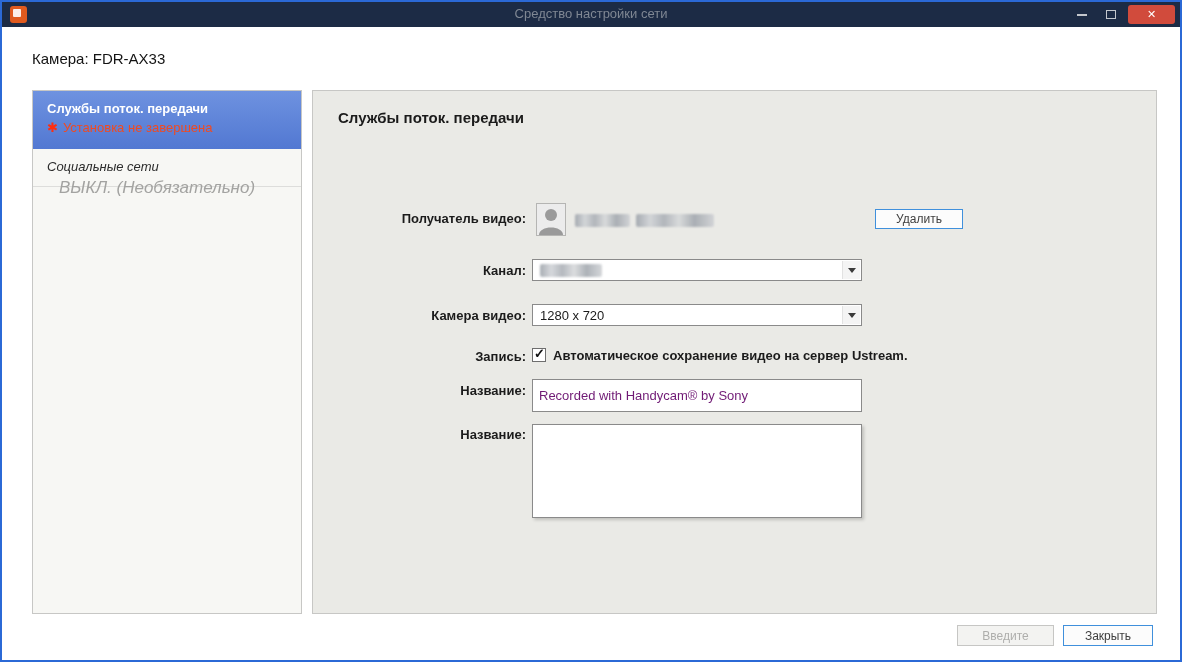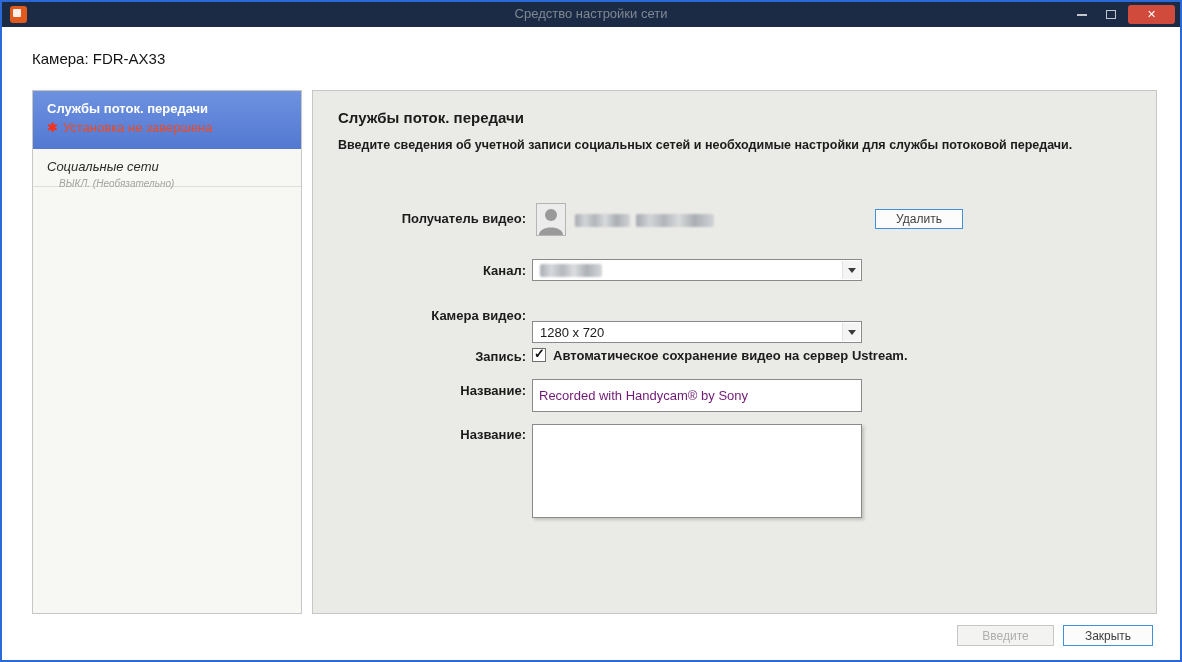--- a/index.html
+++ b/index.html
@@ -56,21 +56,21 @@
   }
   .side-item.selected .side-label { color:#ffffff; font-weight:bold; font-size:13px; }
   .side-status-error {
     margin-top:4px; font-size:13px; color:#f04a21; display:flex; align-items:center;
   }
   .status-asterisk { font-size:13px; margin-right:5px; color:#ff2d0e; }
   .side-item.normal {
     height:38px; padding:10px 0 0 14px; border-bottom:1px solid #dddddb;font-style:italic;
   }
   .side-item.normal .side-label { color:#2b2b2b; font-size:13px; }
-  .side-status-off { margin-top:4px; margin-left:12px; font-size:10px; color:#a3a3a1; }
+  .side-status-off { margin-top:4px; margin-left:12px; font-size:17px; color:#a3a3a1; }
 
   
   .main-panel {
     position:absolute; left:310px; top:88px; width:845px; height:524px;
     background:#eaeae6; border:1px solid #c7c7c5;
   }
   .main-title {
     position:absolute; left:25px; top:18px;
     font-size:15px; font-weight:bold; color:#1b1b1b;
   }
@@ -196,21 +196,20 @@
       </div>
     </div>
     <div class="side-item normal">
       <div class="side-label">Социальные сети</div>
       <div class="side-status-off">ВЫКЛ. (Необязательно)</div>
     </div>
   </div>
 
   <div class="main-panel">
     <div class="main-title">Службы поток. передачи</div>
-    <div class="main-desc">Введите сведения об учетной записи социальных сетей и необходимые настройки для службы потоковой передачи.</div>
 
     <div class="form-label" style="top:120px;">Получатель видео:</div>
     <div class="avatar">
       <svg width="28" height="31" viewBox="0 0 28 31">
         <circle cx="14" cy="11" r="6" fill="#9a9a9a"></circle>
         <path d="M2 31 C2 21 26 21 26 31 Z" fill="#9a9a9a"></path>
       </svg>
     </div>
     <div class="redacted redact-name-1"></div>
     <div class="redacted redact-name-2"></div>
@@ -218,21 +217,21 @@
 
     <div class="form-label" style="top:172px;">Канал:</div>
     <div class="combo" style="top:168px;">
       <div class="redacted redact-channel"></div>
       <div class="dd-btn">
         <span class="chev"></span>
       </div>
     </div>
 
     <div class="form-label" style="top:217px;">Камера видео:</div>
-    <div class="combo" style="top:230px;padding-left:19px;">
+    <div class="combo" style="top:213px;padding-left:19px;">
       <div class="combo-value">1280 x 720</div>
       <div class="dd-btn">
         <span class="chev"></span>
       </div>
     </div>
 
     <div class="form-label" style="top:258px;">Запись:</div>
     <div class="checkbox">
       <span class="mark">✓</span>
     </div>

